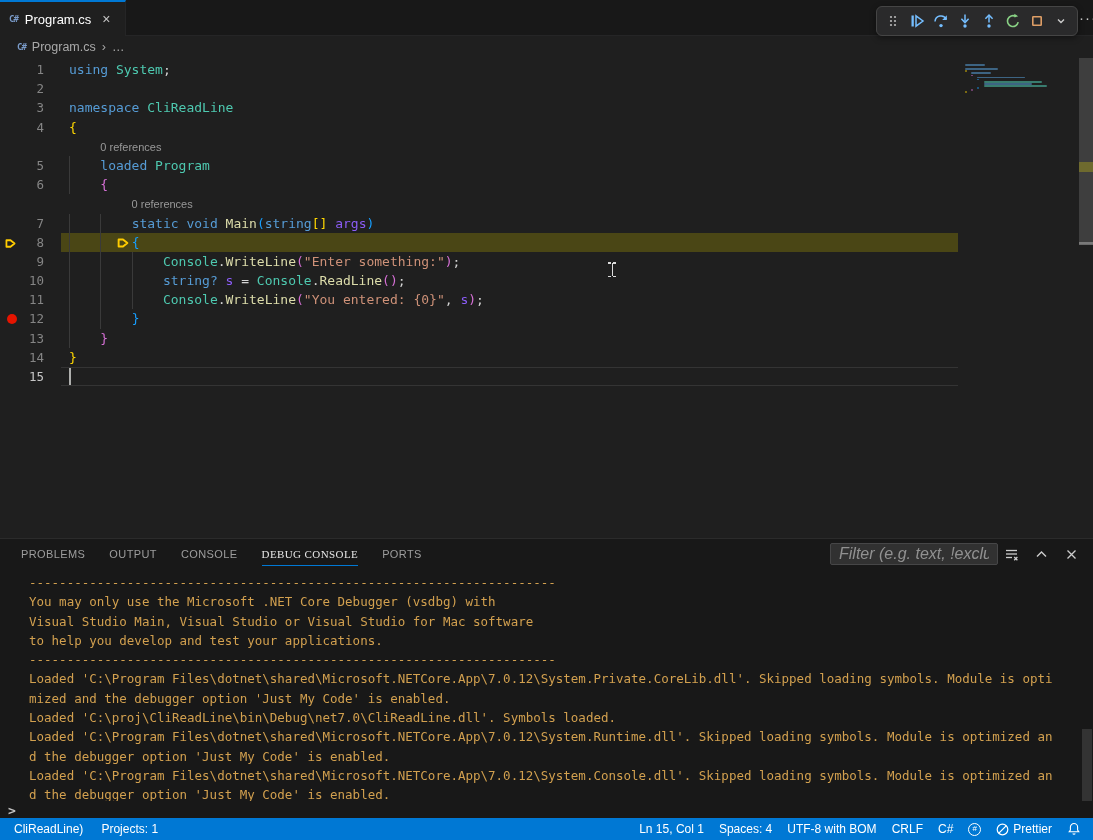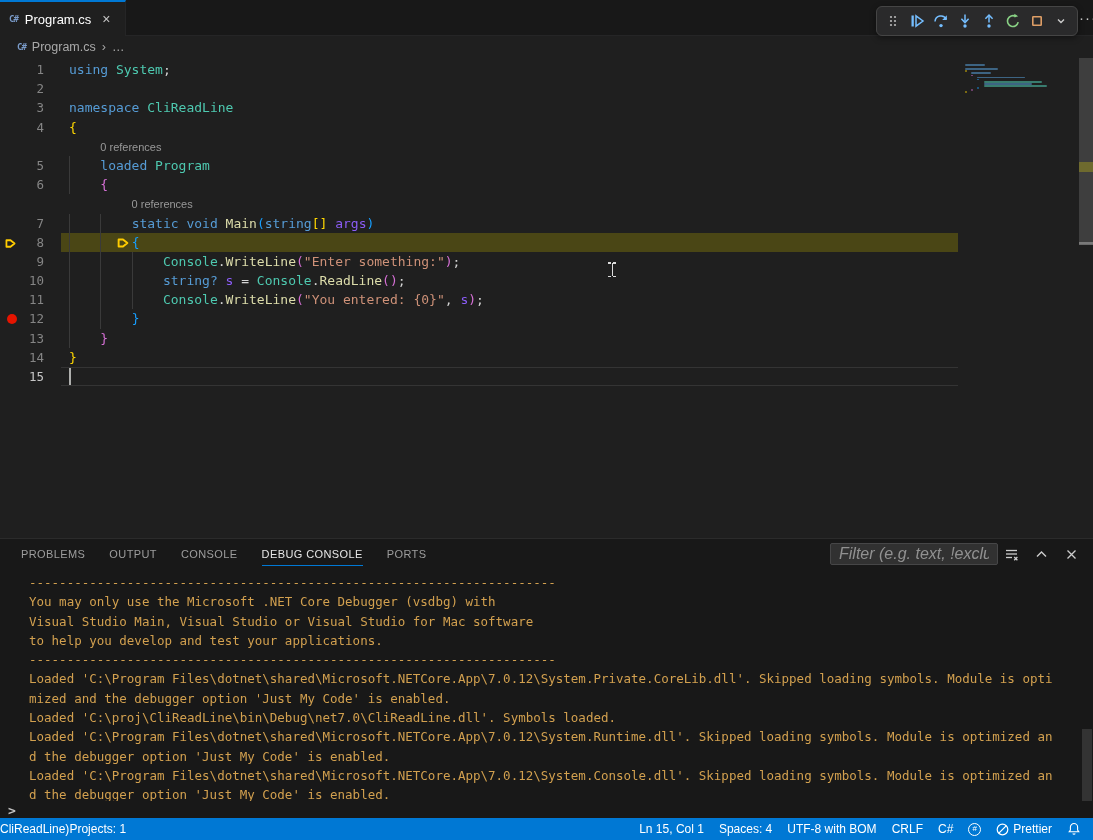--- a/index.html
+++ b/index.html
@@ -49,36 +49,36 @@
   .minimap { position:absolute; left:963px; top:6px; width:112px; height:64px; }
   .mmbar { position:absolute; height:1.8px; border-radius:1px; }
   .vscroll { position:absolute; right:0; top:0; width:14px; height:480px; }
   .vthumb { position:absolute; left:0; right:0; top:0; height:186px; background:rgba(121,121,121,0.35); }
   .vmark { position:absolute; left:0; right:0; top:104px; height:10px; background:#6e6a2e; }
   .vmark2 { position:absolute; left:0; right:0; top:184px; height:3px; background:rgba(180,180,180,0.5); }
   
   .panel { position:absolute; left:0; top:538px; width:1093px; height:280px; background:#181818; border-top:1px solid #2b2b2b; }
   .ptabs { position:absolute; left:0; top:0; height:30px; display:flex; align-items:center; padding-left:21px; }
   .ptab { position:relative; margin-right:24px; font-size:11px; letter-spacing:.4px; color:#9d9d9d; height:30px; display:flex; align-items:center; cursor:pointer; }
-  .ptab.active { color:#e7e7e7; }
+  .ptab.active { color:#e7e7e7;font-family:Liberation Serif, serif; }
   .ptab.active::after { content:""; position:absolute; left:0; right:0; bottom:3px; height:1.5px; background:#0078d4; }
   .filterbox { position:absolute; left:830px; top:4px; width:168px; height:22px; background:#313131; border:1px solid #464647; border-radius:2px; }
   .filterbox input { width:100%; height:100%; background:transparent; border:none; outline:none; color:#cccccc; font-size:16px; padding:0 8px; font-family:"Liberation Sans",sans-serif;font-style:italic; }
   .filterbox input::placeholder { color:#919191; }
   .pactions { position:absolute; right:12px; top:4px; display:flex; gap:10px; align-items:center; height:22px; }
   .pactions .pa { width:20px; height:20px; display:flex; align-items:center; justify-content:center; cursor:pointer; }
   .console { position:absolute; left:0; top:30px; width:1093px; height:232px; overflow:hidden; padding:4px 0 0 29px; }
   .cline { font-family:"DejaVu Sans Mono",monospace; font-size:12.5px; line-height:19.3px; white-space:pre; color:#d2a04f; }
   .cscroll { position:absolute; right:1px; top:190px; width:10px; height:72px; background:rgba(121,121,121,0.28); }
   .prompt { position:absolute; left:0; top:262px; height:18px; width:100%; display:flex; align-items:center; }
   .prompt .chev { color:#c5c5c5; font-family:"DejaVu Sans Mono",monospace; font-size:13px; font-weight:bold; margin-left:8px; }
   
   .statusbar { position:absolute; left:0; top:818px; width:1093px; height:22px; background:#0078d4; color:#ffffff;
                display:flex; align-items:center; justify-content:space-between; font-size:12px; }
-  .sb-left { display:flex; padding-left:0; align-items:center; }
+  .sb-left { display:flex; gap:18px; padding-left:14px; align-items:center; }
   .sb-right { display:flex; gap:15px; padding-right:12px; align-items:center; }
   .sb-item { display:flex; align-items:center; gap:4px; cursor:pointer; white-space:nowrap; }
   .ring { width:13px; height:13px; border:1.2px solid #fff; border-radius:50%; display:flex; align-items:center; justify-content:center; font-size:8px; line-height:1; }
   
   .ibeam { position:absolute; left:608px; top:261px; width:9px; height:17px; }
   .ibeam div { position:absolute; background:#dcdcdc; }
 </style>
 </head>
 <body>
 

